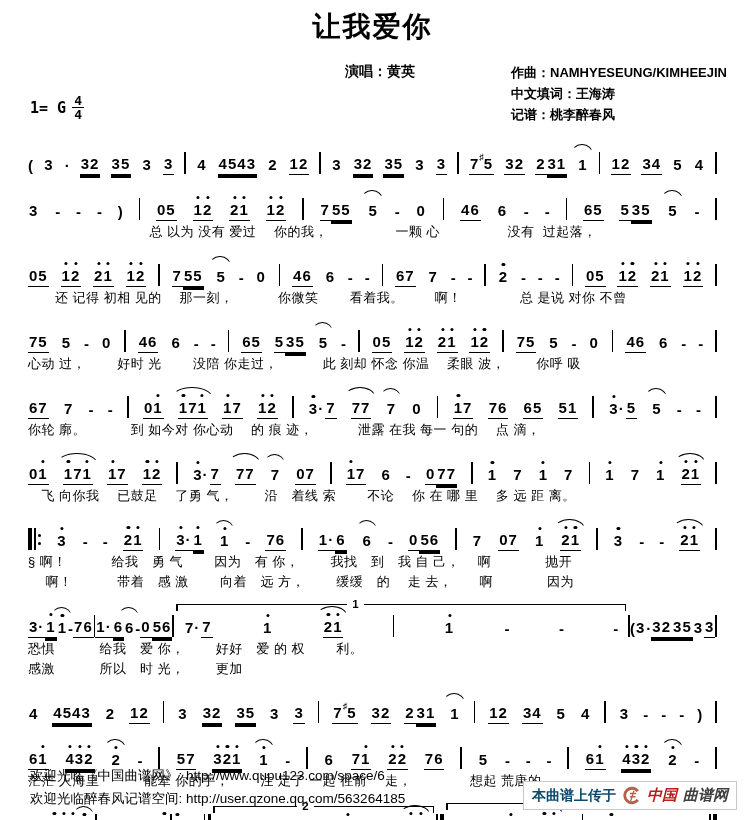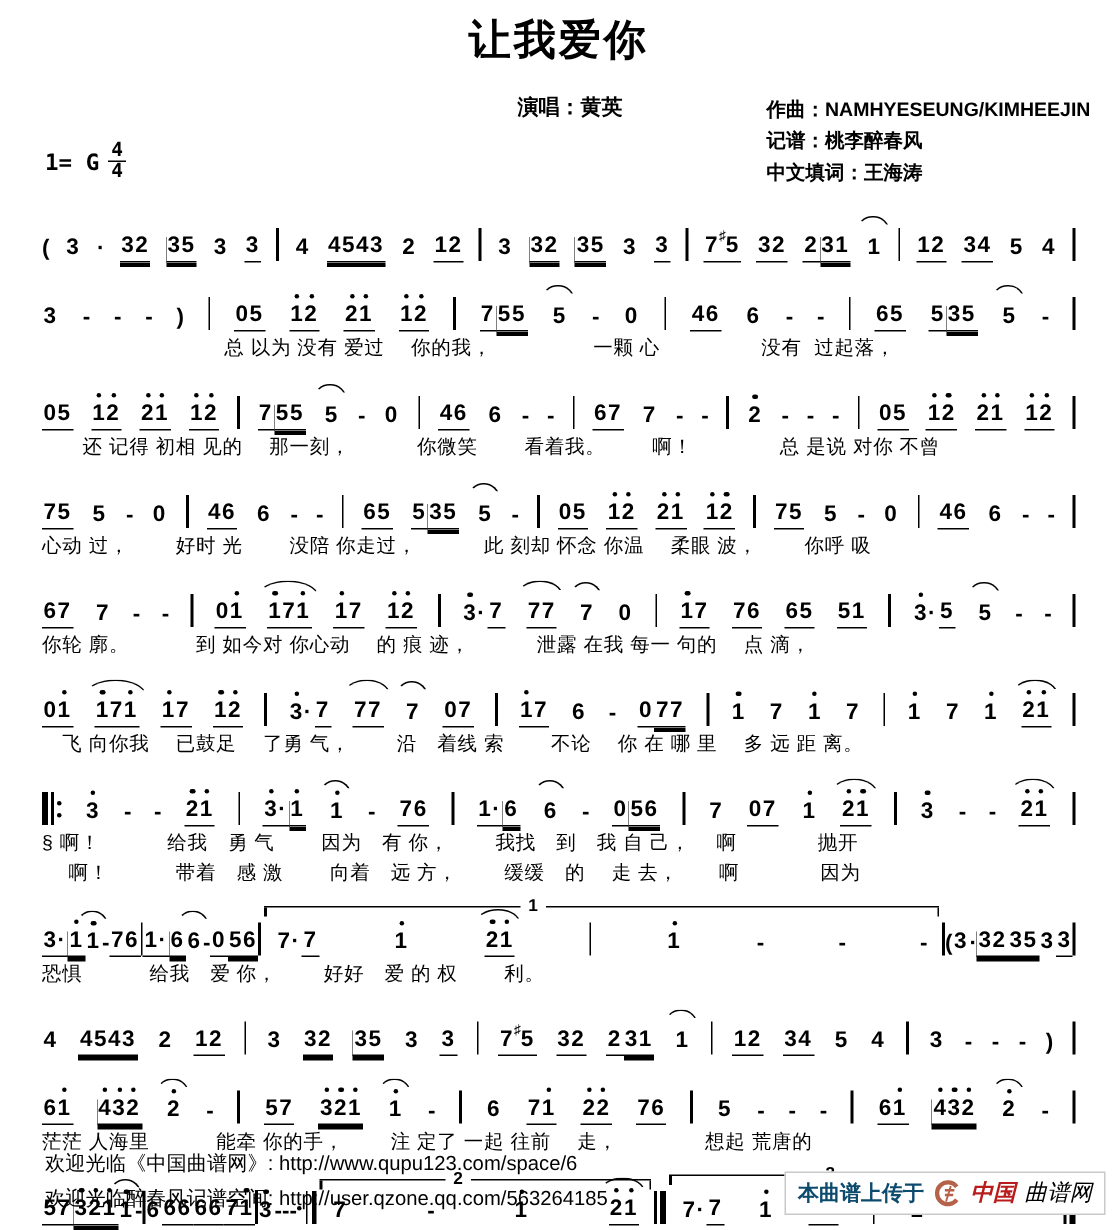--- a/index.html
+++ b/index.html
@@ -69,39 +69,39 @@
   }
   
   #footer{position:absolute;left:30px;right:0;bottom:10px;}
   .site-line{font-size:13.5px;line-height:23px;font-weight:500;white-space:pre;}
   #upload-box{
     position:absolute;right:8px;bottom:0px;display:inline-flex;align-items:center;gap:6px;
     border:1px solid #c9c9c9;background:#fff;padding:4px 8px;
   }
   #upload-box .prefix{font-size:14px;font-weight:bold;color:#0c4a6e;}
   .brand-dark{font-size:15px;font-weight:bold;color:#b91c1c;font-style:italic;}
-  .brand-light{font-size:15px;font-weight:normal;color:#000000;font-style:italic;}
+  .brand-light{font-size:15px;font-weight:bold;color:#404040;font-style:italic;}
 </style>
 </head>
 <body>
 
 <div id="header">
   <div class="title">让我爱你</div>
   <div class="keysig">
     <span>1= G</span>
     <span class="frac">
       <i>4</i>
       <i class="bot">4</i>
     </span>
   </div>
   <div class="performer">演唱：黄英</div>
   <div class="credits">
     <div>作曲：NAMHYESEUNG/KIMHEEJIN</div>
+    <div>中文填词：王海涛</div>
     <div>记谱：桃李醉春风</div>
-    <div>中文填词：王海涛</div>
   </div>
 </div>
 
 <div id="score">
     <div class="m-line">
       <div class="notes-row">
         <span class="paren">(</span>
         <span class="note">
           <span class="seg">
             <span class="ch">3</span>
@@ -1122,20 +1122,21 @@
         <span class="note">
           <span class="seg u1">
             <span class="ch">3</span>
           </span>
         </span>
         <span class="bar-group">
           <span class="bar-thin"></span>
         </span>
       </div>
       <div class="lyrics">恐惧　　　 给我　爱 你，　　 好好　爱 的 权　　 利。</div>
+      <div class="lyrics">感激　　　 所以　时 光，　　 更加</div>
     </div>
     <div class="m-line">
       <div class="notes-row">
         <span class="note">
           <span class="seg">
             <span class="ch">4</span>
           </span>
         </span>
         <span class="note">
           <span class="seg u2">

